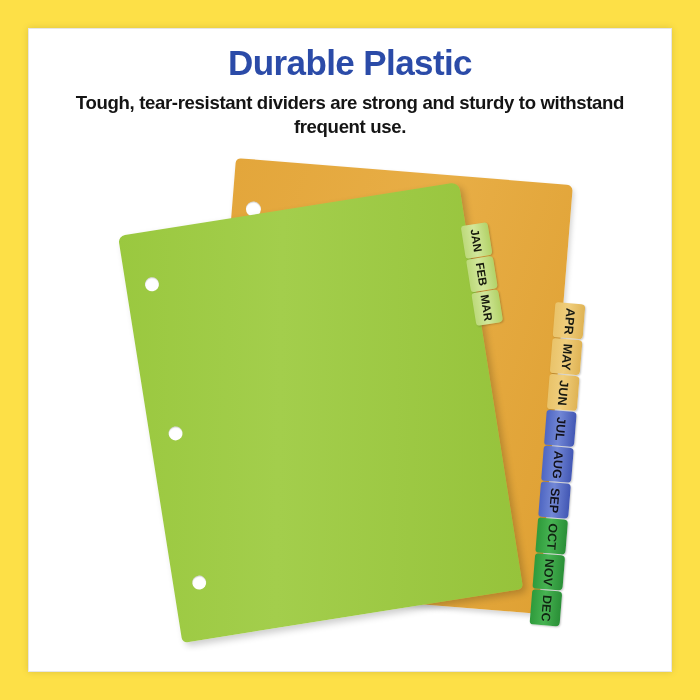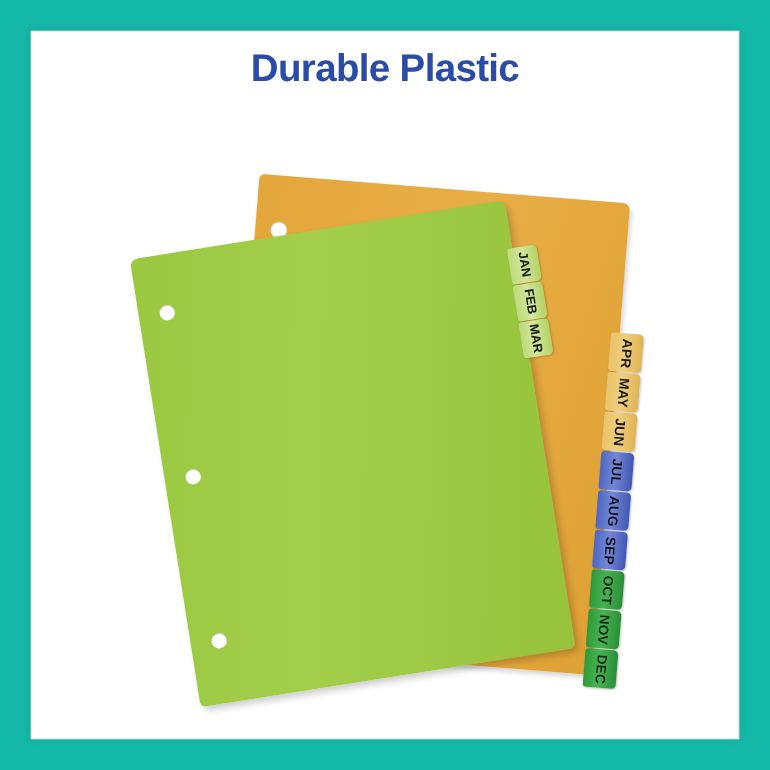--- a/index.html
+++ b/index.html
@@ -11,21 +11,21 @@
     width: 700px;
     height: 700px;
     font-family: "Liberation Sans", sans-serif;
     overflow: hidden;
   }
 
   #canvas {
     position: relative;
     width: 700px;
     height: 700px;
-    background: #14b8a6;
+    background: #fde047;
     overflow: hidden;
   }
 
   
   .frame {
     position: absolute;
     left: 28px;
     top: 28px;
     width: 644px;
     height: 644px;
@@ -192,20 +192,24 @@
 </style>
 </head>
 <body>
 
 <div id="canvas">
 
   <div class="frame"></div>
 
   <div class="headings">
     <div class="title">Durable Plastic</div>
+    <div class="subtitle">
+      <span>Tough, tear-resistant dividers are strong and sturdy</span>
+      <span>to withstand frequent use.</span>
+    </div>
   </div>
 
   <div class="stage">
 
     <div class="sheet-orange">
       <div class="hole"></div>
 
       <div class="tab-column">
         <div class="tab tan">
             <span>APR</span>

